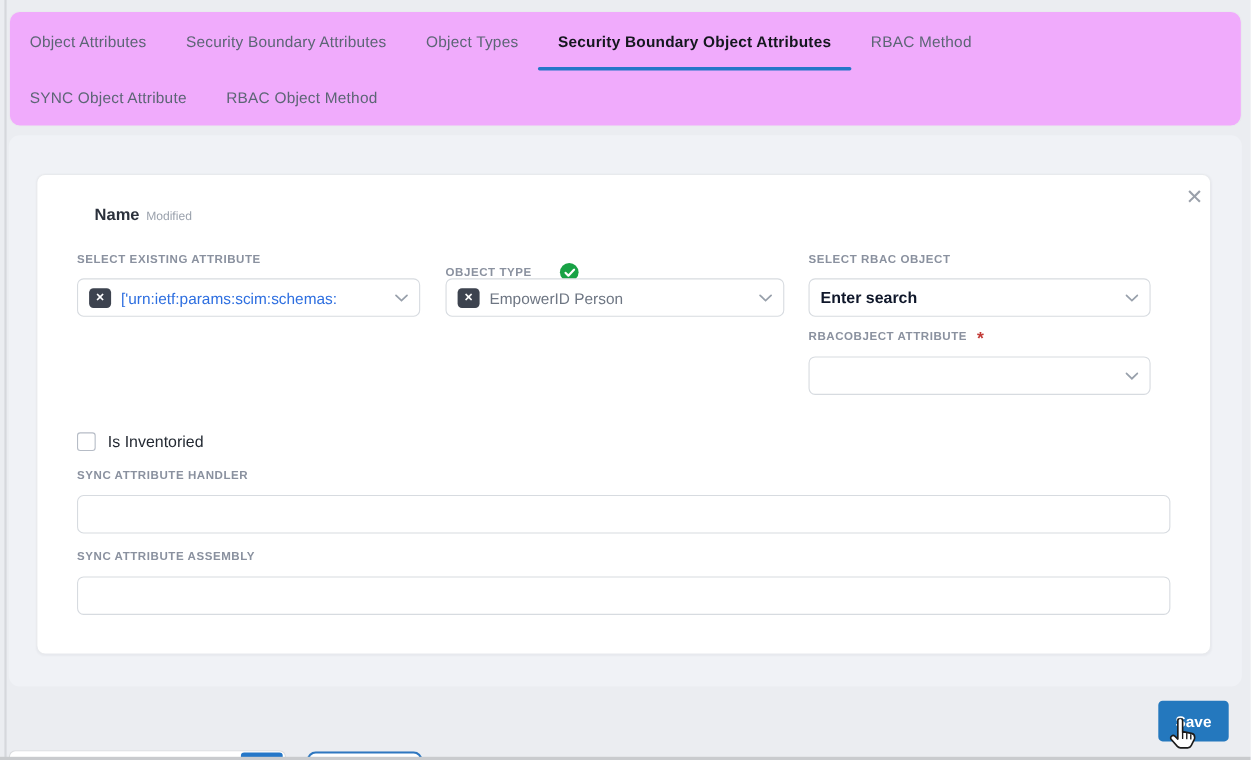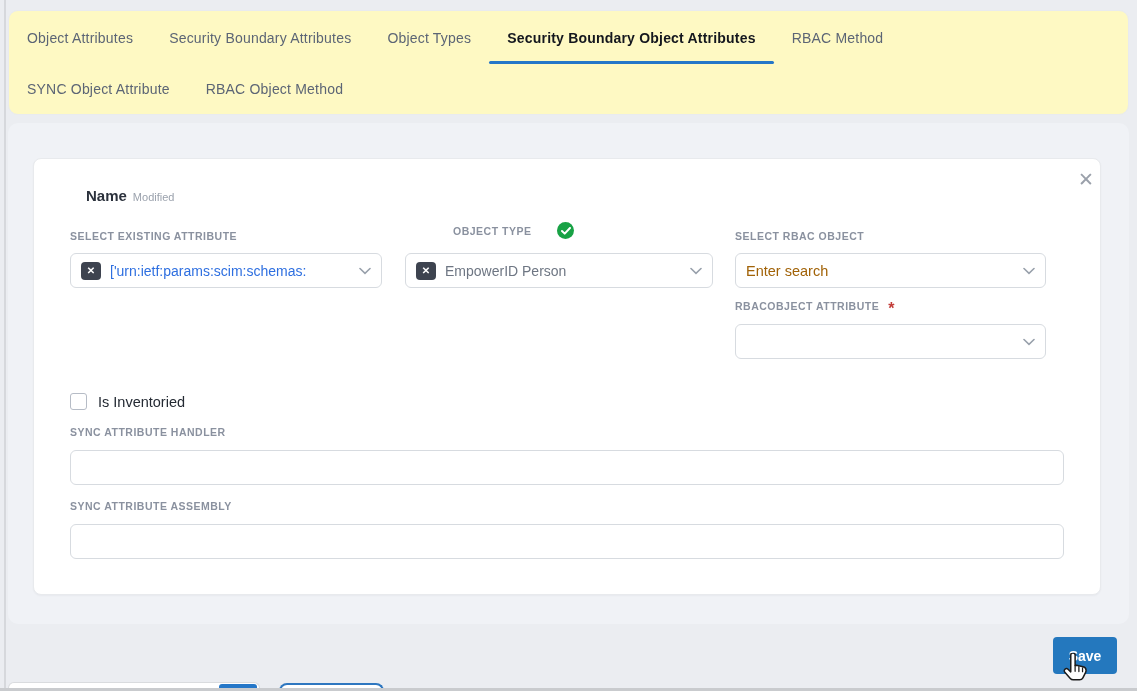--- a/index.html
+++ b/index.html
@@ -8,21 +8,21 @@
     position:relative;
     background:#ebedf1;
     font-family:"Liberation Sans", sans-serif;
     color:#2b313c;
   }
   .left-edge { position:absolute; left:4px; top:0; width:2px; height:100%; background:#d6d8dc; }
 
   
   .tabs-card {
     position:absolute; left:8px; top:10px; width:1121px; height:105px;
-    background:#fef9c3; border:1px solid #e9ebee; border-radius:10px;
+    background:#f0abfc; border:1px solid #e9ebee; border-radius:10px;
   }
   .tab-row { display:flex; align-items:center; }
   .tab-row.r1 { height:53px; }
   .tab-row.r2 { height:50px; }
   .tab {
     position:relative; height:100%; display:flex; align-items:center;
     padding:0 18px; font-size:14px; font-weight:500; letter-spacing:.2px;
     color:#5c6575; cursor:pointer; white-space:nowrap;
   }
   .tab.active { color:#14171e; font-weight:700; }
@@ -63,21 +63,21 @@
   }
   .chip {
     flex:0 0 auto; width:20px; height:18px; margin-right:9px;
     background:#3d434f; border-radius:4px; color:#fff;
     display:flex; align-items:center; justify-content:center;
     font-size:10px; font-weight:700; cursor:pointer;
   }
   .fval { flex:1; font-size:14px; white-space:nowrap; overflow:hidden; }
   .fval.blue { color:#2e6fe0; }
   .fval.gray { color:#6e7683; }
-  .fval.placeholder { color:#a16207; font-size:14.5px; }
+  .fval.placeholder { color:#0f172a; font-size:14.5px;font-weight:bold; }
   .chev { flex:0 0 auto; margin-left:8px; display:flex; }
 
   .badge-ok {
     width:17px; height:17px; border-radius:50%; background:#18a245;
     display:flex; align-items:center; justify-content:center; margin-left:26px;
   }
   .req-star { color:#c23b37; font-size:16px; font-weight:700; margin-left:9px; line-height:0; transform:translateY(3px); }
 
   .check-row { position:absolute; left:36px; top:234px; display:flex; align-items:center; cursor:pointer;justify-content:space-between; }
   .checkbox {
@@ -138,21 +138,21 @@
 
   <div class="close-btn">✕</div>
 
   <div class="title-row">
     <span class="form-title">Name</span>
     <span class="form-status">Modified</span>
   </div>
 
   <div class="f-label" style="left:36px; top:71px;">SELECT EXISTING ATTRIBUTE</div>
 
-  <div class="f-label" style="left:371px; top:63px;margin-left:48px;">
+  <div class="f-label" style="left:371px; top:80px;">
     <span>OBJECT TYPE</span>
     <span class="badge-ok">
       <svg width="10" height="8" viewBox="0 0 10 8">
           <path d="M1 4 L3.7 6.6 L9 1" stroke="#fff" stroke-width="2" fill="none" stroke-linecap="round" stroke-linejoin="round"></path>
         </svg>
     </span>
   </div>
 
   <div class="f-label" style="left:701px; top:71px;">SELECT RBAC OBJECT</div>
 

